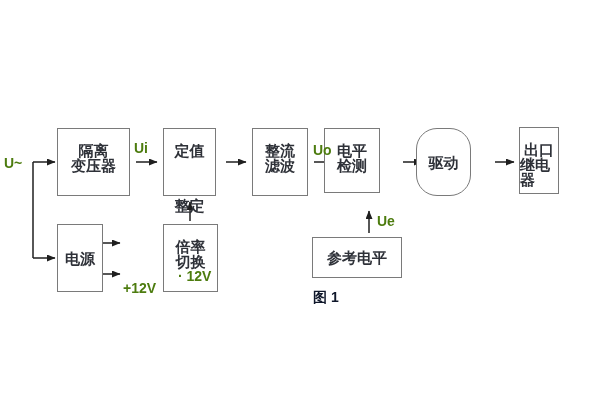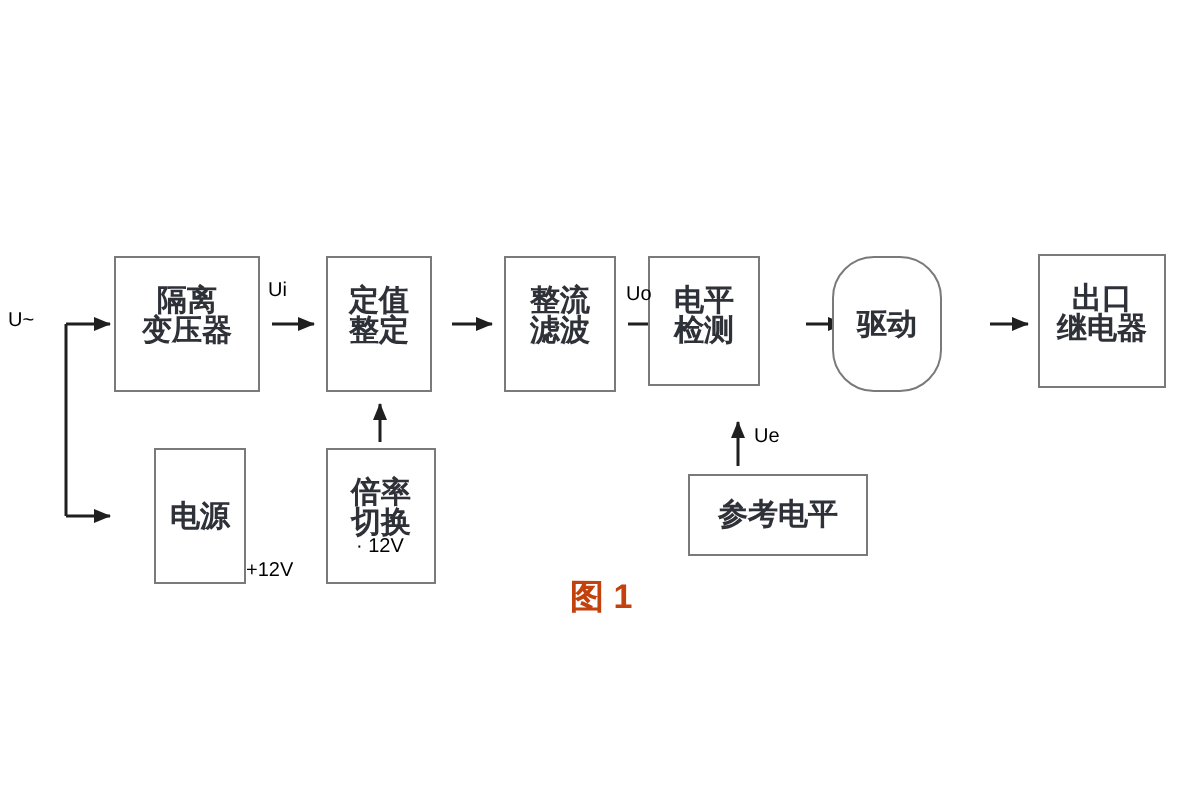--- a/index.html
+++ b/index.html
@@ -9,36 +9,36 @@
   }
   .wires{position:absolute;left:0;top:0;width:600px;height:400px;}
   .box{
     position:absolute;box-sizing:border-box;background:#ffffff;
     border:1.5px solid #7a7a7a;
     display:flex;flex-direction:column;align-items:center;justify-content:center;
     color:#2e3138;font-weight:bold;font-size:15px;line-height:1;
   }
   .box.two{justify-content:flex-start;padding:14px 0;}
   .lbl{
-    position:absolute;color:#000000;font-weight:normal;font-size:10px;line-height:1;
+    position:absolute;color:#4d7c0f;font-weight:bold;font-size:14px;line-height:1;
     white-space:nowrap;
   }
   .caption{
-    position:absolute;color:#c2410c;font-weight:bold;font-size:17px;line-height:1;
+    position:absolute;color:#0f172a;font-weight:bold;font-size:14px;line-height:1;margin-left:28px;
   }
   
   .b-isolation{left:57px;top:128px;width:73px;height:68px;}
-  .b-setting{left:163px;top:128px;width:53px;height:68px;}
+  .b-setting{left:163px;top:128px;width:53px;height:68px;gap:40px;}
   .b-rectifier{left:252px;top:128px;width:56px;height:68px;}
   .b-level{left:324px;top:128px;width:56px;height:65px;}
   .b-drive{left:416px;top:128px;width:55px;height:68px;border-radius:21px;}
-  .b-relay{left:519px;top:127px;width:64px;height:67px;}
-  .b-power{left:57px;top:224px;width:46px;height:68px;margin-left:20px;}
+  .b-relay{left:519px;top:127px;width:40px;height:67px;}
+  .b-power{left:57px;top:224px;width:46px;height:68px;}
   .b-ratio{left:163px;top:224px;width:55px;height:68px;}
-  .b-reference{left:344px;top:237px;width:90px;height:41px;}
+  .b-reference{left:312px;top:237px;width:90px;height:41px;}
   
   .lbl-u{left:4px;top:156px;}
   .lbl-ui{left:134px;top:141px;}
   .lbl-uo{left:313px;top:143px;}
   .lbl-ue{left:377px;top:214px;text-align:center;}
   .lbl-p12{left:123px;top:238px;margin-top:43px;}
   .lbl-m12{left:132px;top:269px;margin-left:46px;}
   .cap-pos{left:285px;top:290px;}
 </style>
 </head>

